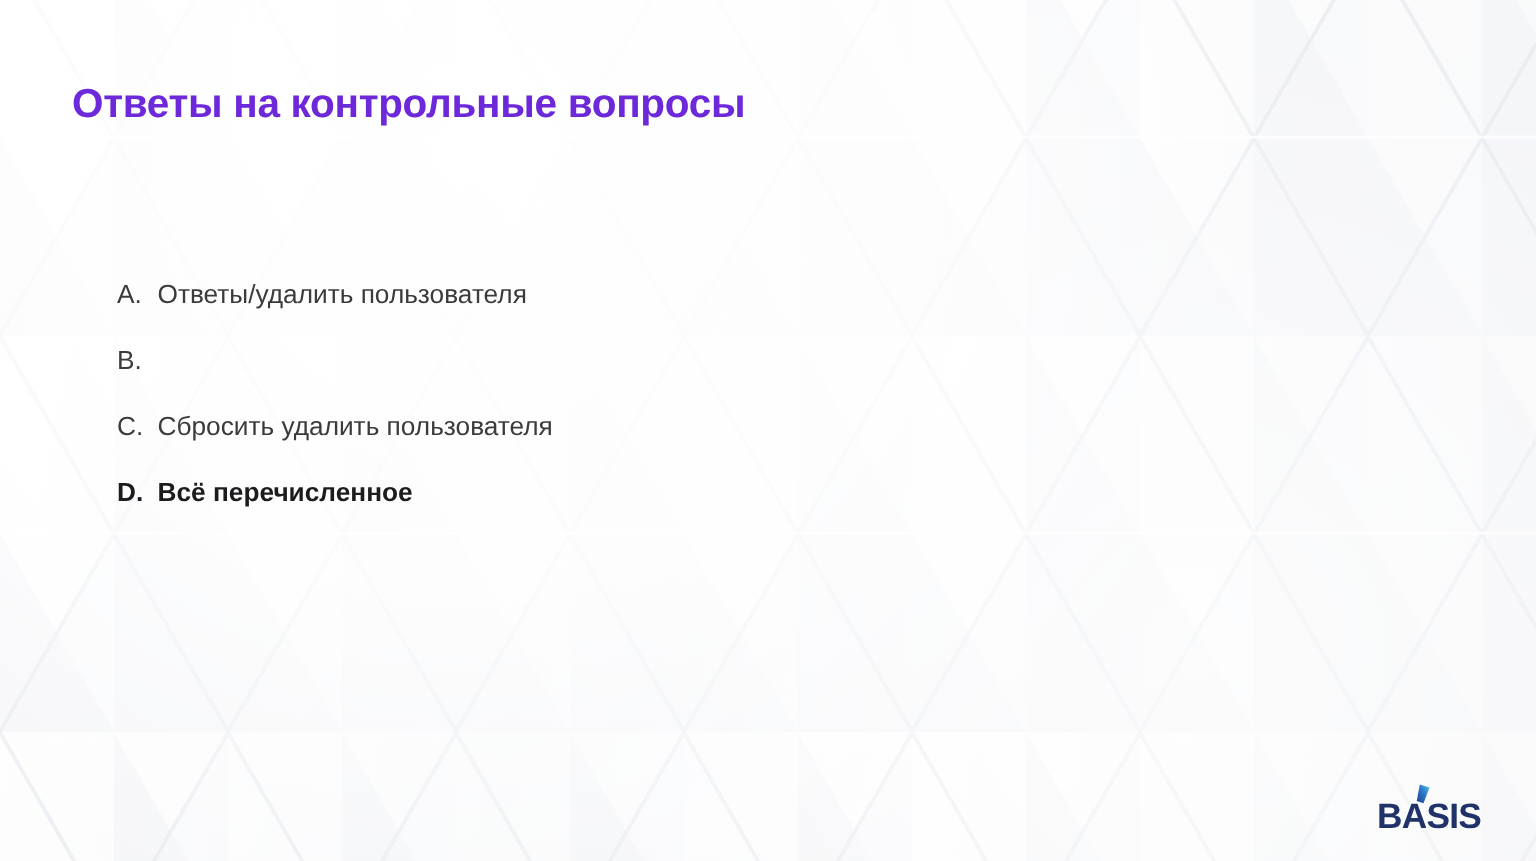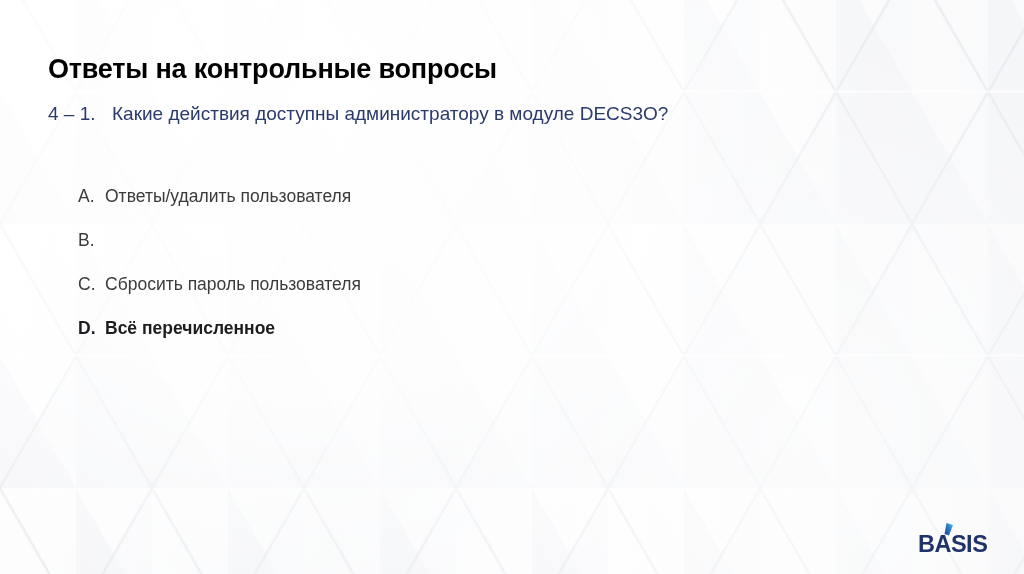--- a/index.html
+++ b/index.html
@@ -80,21 +80,21 @@
     height: 100%;
   }
 
   .slide-title {
     position: absolute;
     left: 48px;
     top: 36px;
     font-size: 27px;
     font-weight: bold;
     letter-spacing: -0.2px;
-    color: #000000;
+    color: #6d28d9;
     white-space: nowrap;
   }
 
   .question-row {
     position: absolute;
     left: 48px;
     top: 103px;
     display: flex;
     align-items: baseline;
     font-size: 19px;
@@ -150,39 +150,35 @@
   <div class="bg-layer bg-base"></div>
   <div class="bg-layer bg-tri-b"></div>
   <div class="bg-layer bg-tri-a"></div>
   <div class="bg-layer bg-seams"></div>
   <div class="bg-layer bg-wash"></div>
 
   <div class="content">
 
     <h1 class="slide-title">Ответы на контрольные вопросы</h1>
 
-    <div class="question-row">
-      <span class="question-number">4 – 1.</span>
-      <span class="question-text">Какие действия доступны администратору в модуле DECS3O?</span>
-    </div>
 
     <div class="options">
 
       <div class="option">
         <span class="option-letter">A.</span>
         <span class="option-text">Ответы/удалить пользователя</span>
       </div>
 
       <div class="option">
         <span class="option-letter">B.</span>
       </div>
 
       <div class="option">
         <span class="option-letter">C.</span>
-        <span class="option-text">Сбросить пароль пользователя</span>
+        <span class="option-text">Сбросить удалить пользователя</span>
       </div>
 
       <div class="option is-correct">
         <span class="option-letter">D.</span>
         <span class="option-text">Всё перечисленное</span>
       </div>
 
     </div>
 
     <div class="logo">

